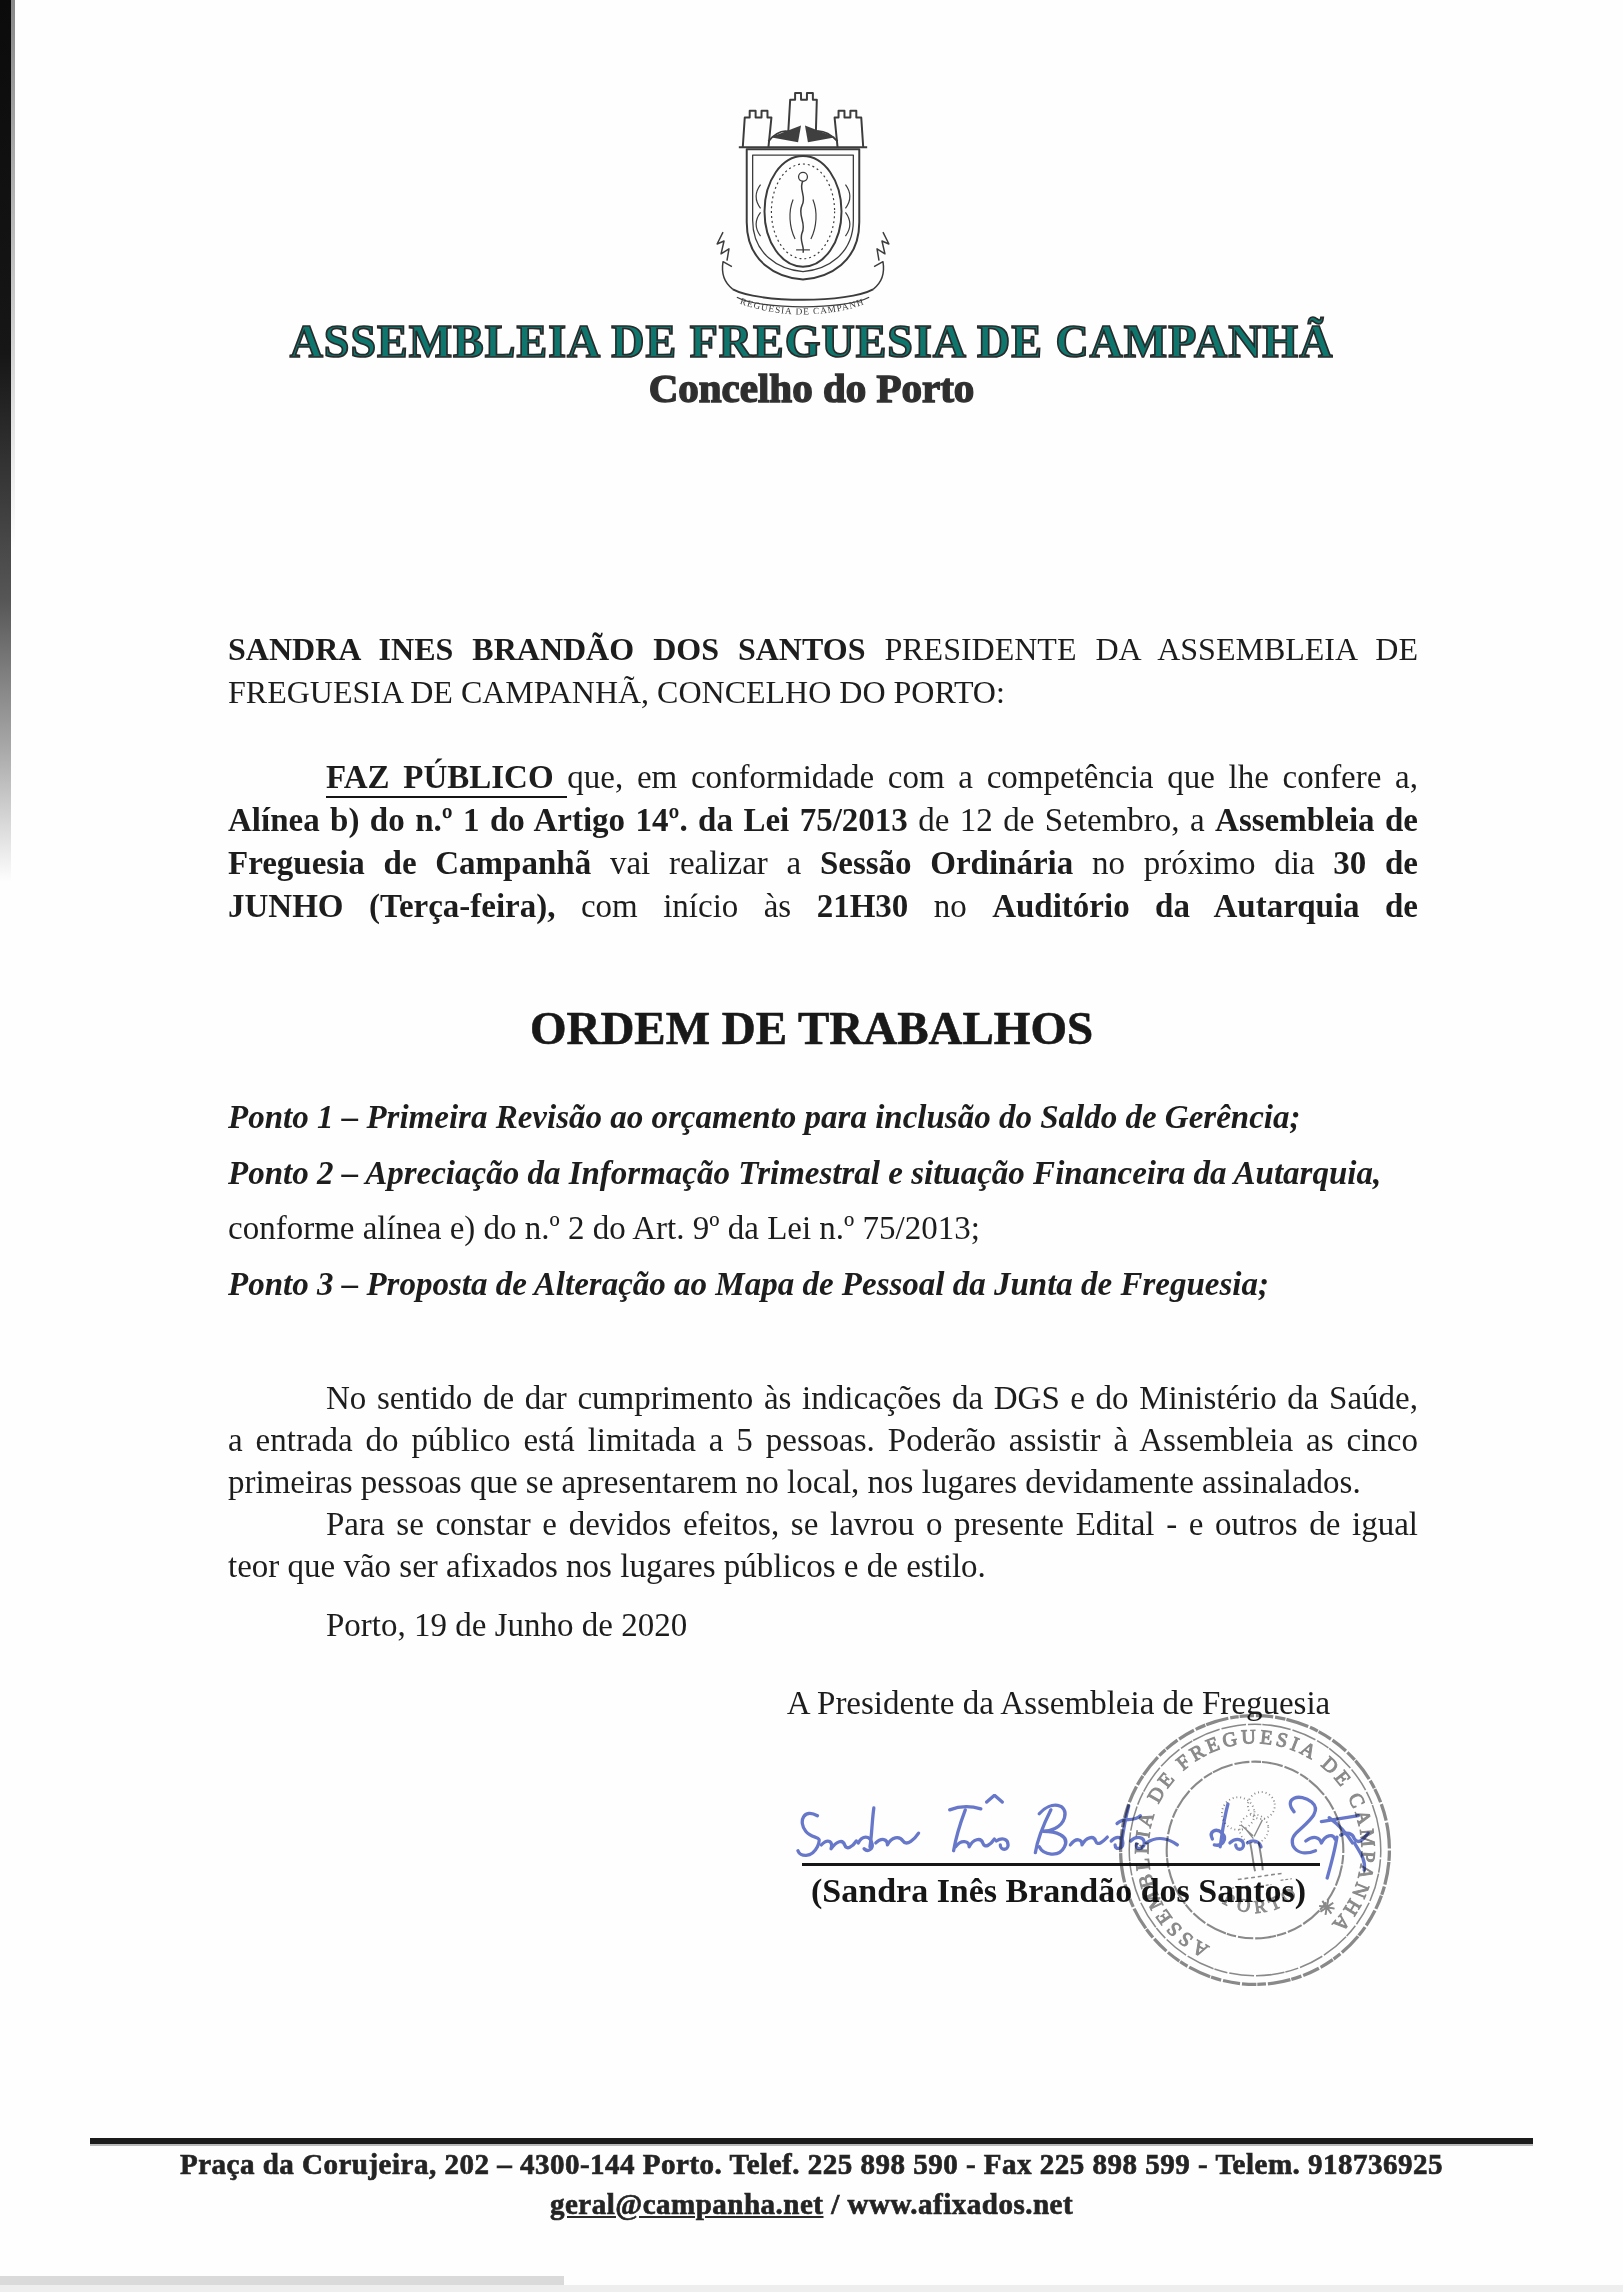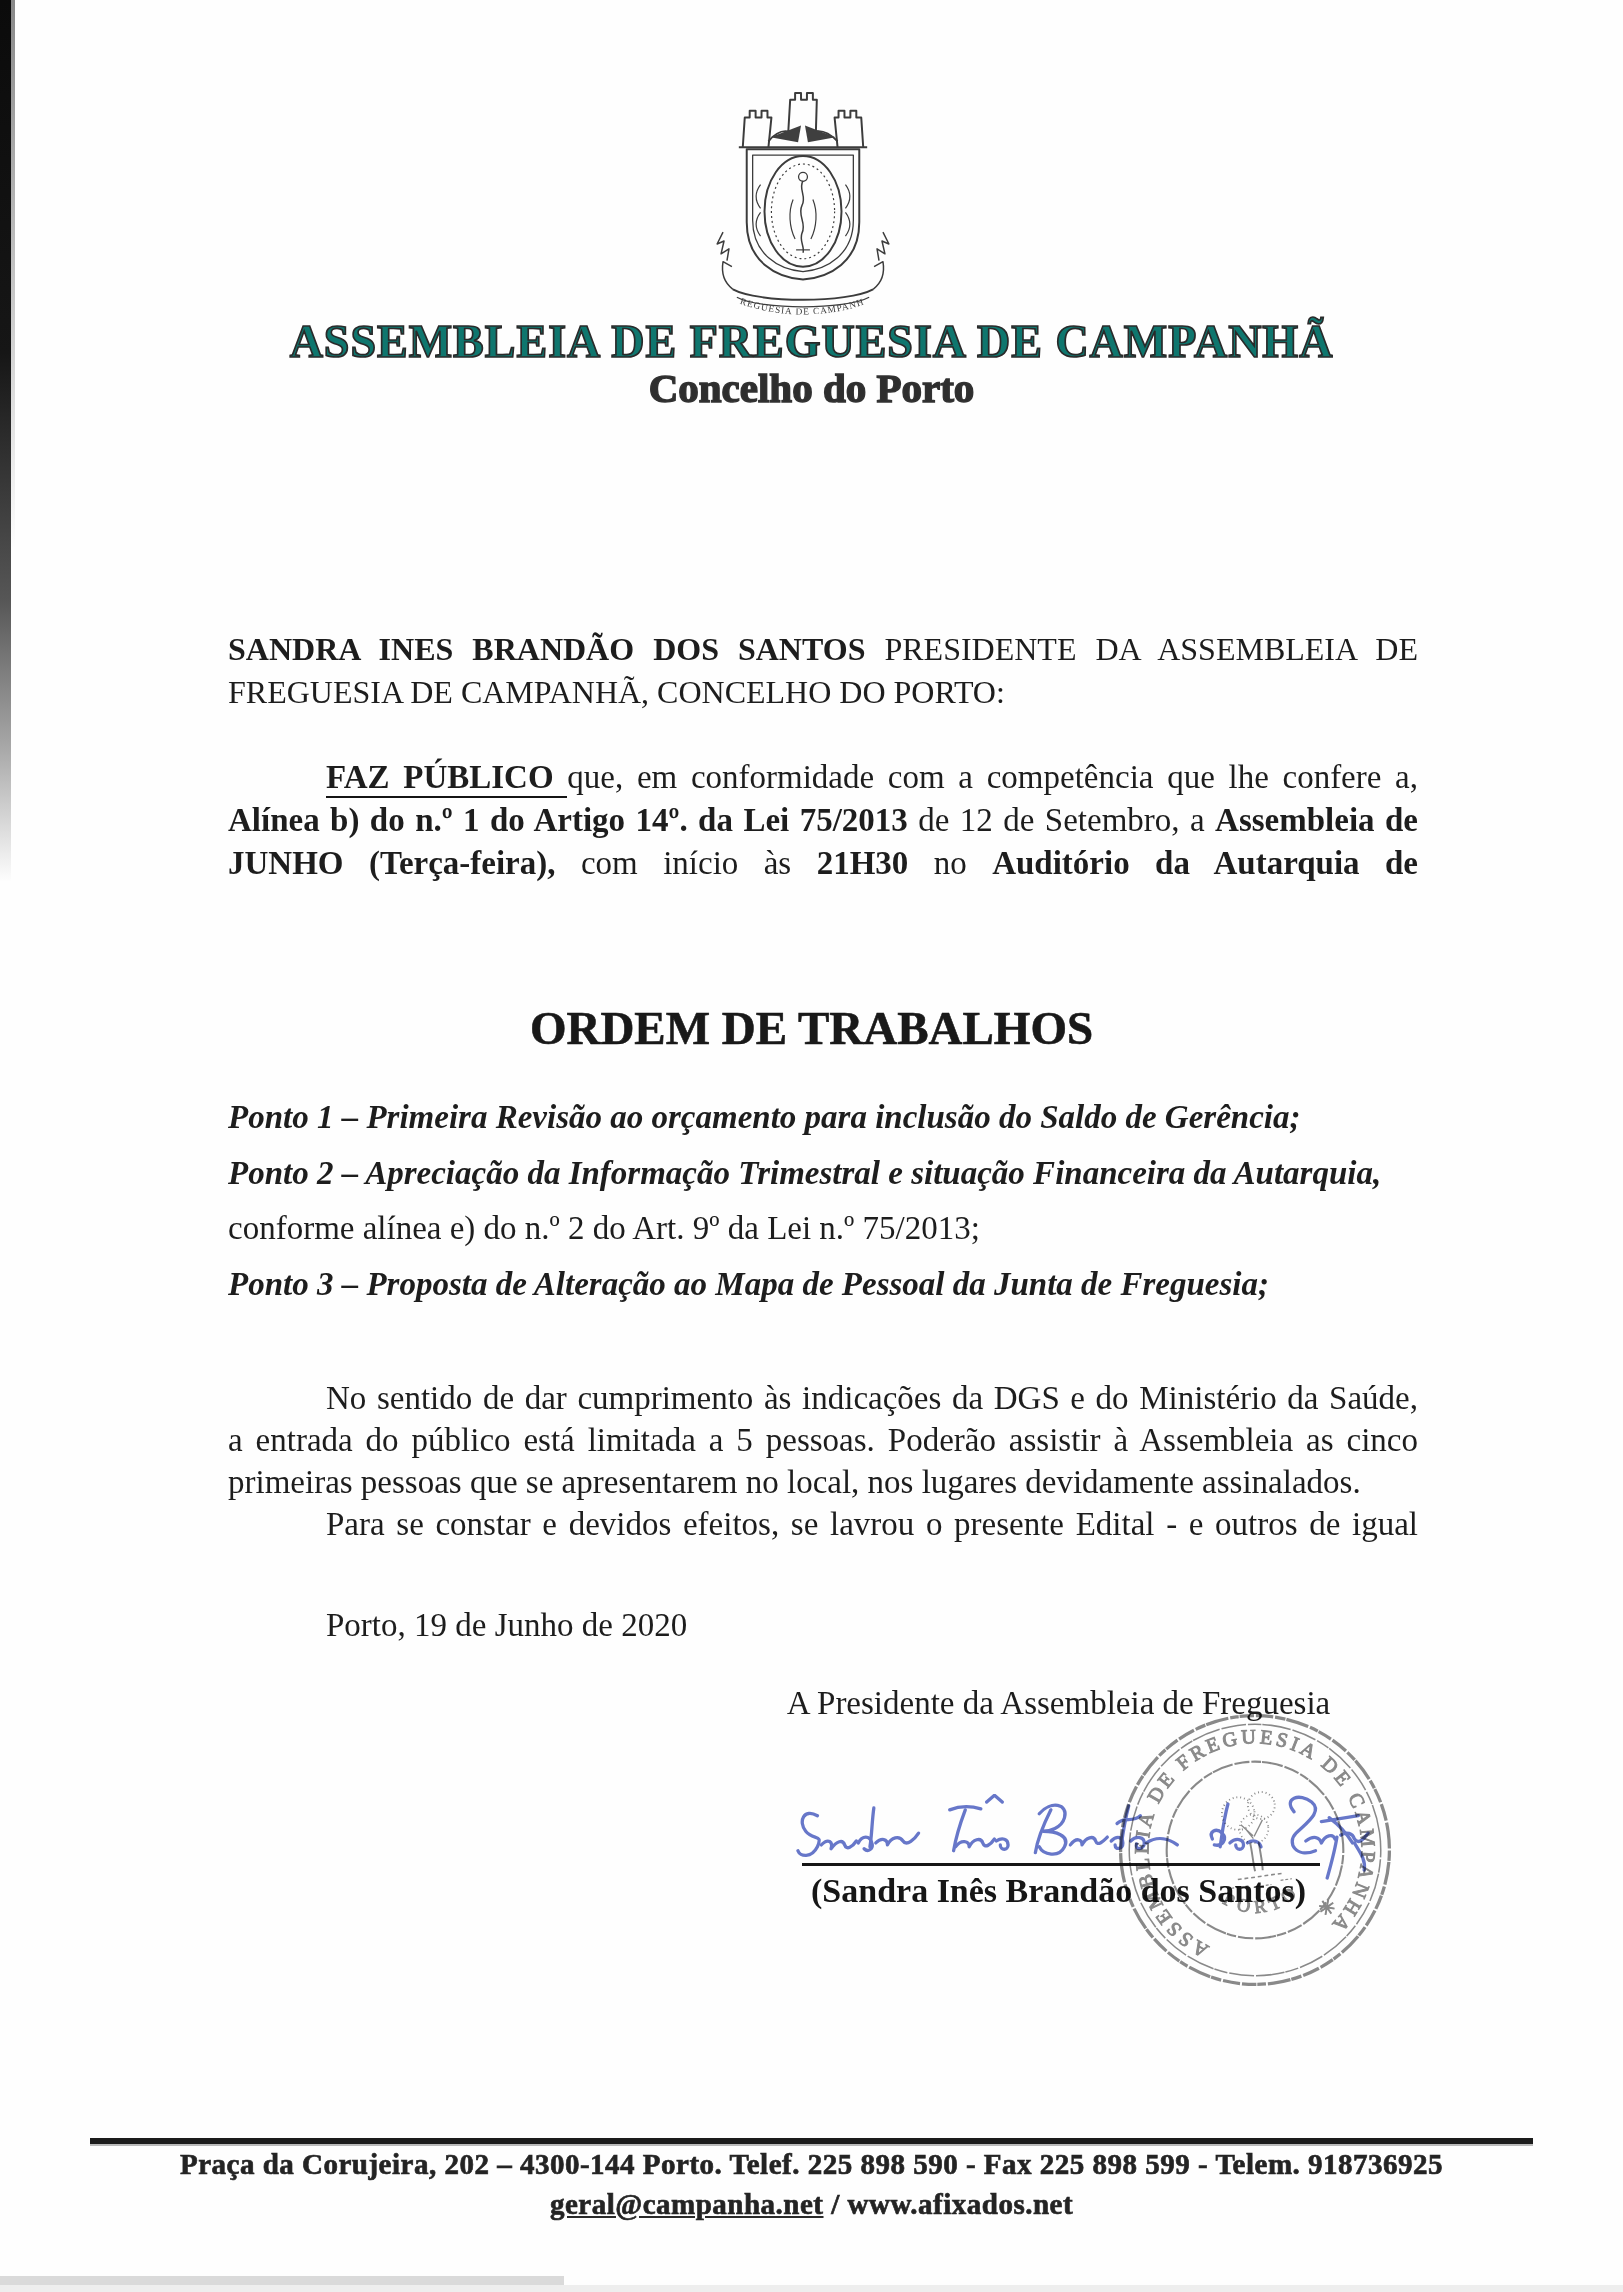--- a/index.html
+++ b/index.html
@@ -118,20 +118,21 @@
 
 
   <div class="para intro">
       <div class="line jl"><span class="b">SANDRA INES BRANDÃO DOS SANTOS</span><span> PRESIDENTE DA ASSEMBLEIA DE</span></div>
       <div class="line"><span>FREGUESIA DE CAMPANHÃ, CONCELHO DO PORTO:</span></div>
     </div>
 
   <div class="para body1">
       <div class="line jl ind"><span class="b u">FAZ PÚBLICO </span><span>que, em conformidade com a competência que lhe confere a,</span></div>
       <div class="line jl"><span class="b">Alínea b) do n.º 1 do Artigo 14º. da Lei 75/2013</span><span> de 12 de Setembro, a </span><span class="b">Assembleia de</span></div>
+      <div class="line jl"><span class="b">Freguesia de Campanhã</span><span> vai realizar a </span><span class="b">Sessão Ordinária</span><span> no próximo dia </span><span class="b">30 de</span></div>
       <div class="line jl"><span class="b">JUNHO (Terça-feira),</span><span> com início às </span><span class="b">21H30</span><span> no </span><span class="b">Auditório da Autarquia de</span></div>
     </div>
 
   <div class="h3">ORDEM DE TRABALHOS</div>
 
   <div class="para agenda">
     <div class="item">
         <div class="line"><span class="b i">Ponto 1 – Primeira Revisão ao orçamento para inclusão do Saldo de Gerência;</span></div>
       </div>
     <div class="item">
@@ -143,20 +144,21 @@
     <div class="item">
         <div class="line"><span class="b i">Ponto 3 – Proposta de Alteração ao Mapa de Pessoal da Junta de Freguesia;</span></div>
       </div>
   </div>
 
   <div class="para body3">
       <div class="line jl ind"><span>No sentido de dar cumprimento às indicações da DGS e do Ministério da Saúde,</span></div>
       <div class="line jl"><span>a entrada do público está limitada a 5 pessoas. Poderão assistir à Assembleia as cinco</span></div>
       <div class="line"><span>primeiras pessoas que se apresentarem no local, nos lugares devidamente assinalados.</span></div>
       <div class="line jl ind"><span>Para se constar e devidos efeitos, se lavrou o presente Edital - e outros de igual</span></div>
+      <div class="line"><span>teor que vão ser afixados nos lugares públicos e de estilo.</span></div>
     </div>
 
   <div class="dateline">Porto, 19 de Junho de 2020</div>
 
   <div class="sig-role">A Presidente da Assembleia de Freguesia</div>
 
   <div class="sig-underline"></div>
 
   <svg class="sig" viewBox="0 0 590 95">
     <g stroke="#5b6cc5" stroke-width="3.4" fill="none" stroke-linecap="round" stroke-linejoin="round" opacity="0.92">

